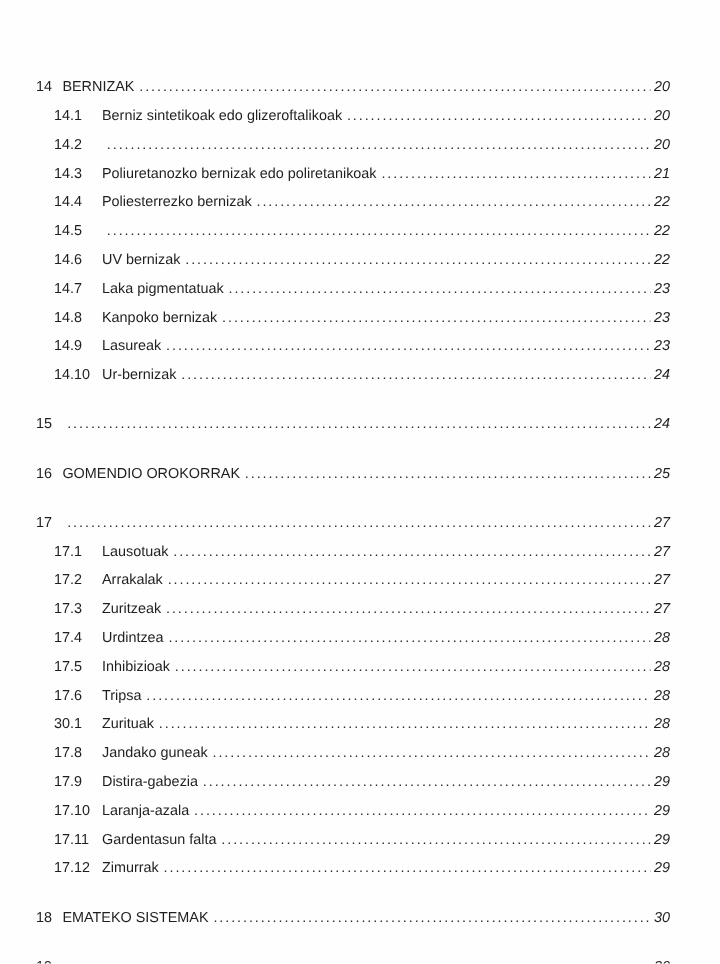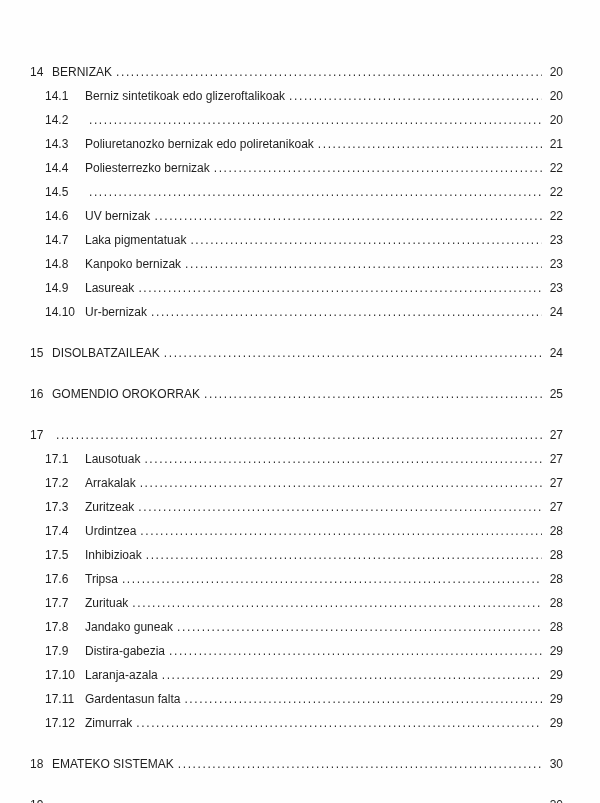--- a/index.html
+++ b/index.html
@@ -51,21 +51,22 @@
     margin: 0 3px 0 4px;
     color: #2b2b2b;
     letter-spacing: 1.6px;
   }
   .toc-row .leader::after {
     content: "......................................................................................................................................................................................................";
   }
   .toc-row .pagenum {
     flex: 0 0 auto;
     min-width: 18px;
-    text-align: right;
+    text-align: left;
+    font-style: italic;
   }
 </style>
 </head>
 <body>
 
 <div class="page">
   <div class="toc">
   <div class="toc-row level-1">
     <span class="num">14</span>
     <span class="label">BERNIZAK</span>
@@ -136,21 +137,20 @@
 
   <div class="toc-row level-2">
     <span class="num">14.10</span>
     <span class="label">Ur-bernizak</span>
     <span class="leader"></span>
     <span class="pagenum">24</span>
   </div>
 
   <div class="toc-row level-1">
     <span class="num">15</span>
-    <span class="label">DISOLBATZAILEAK</span>
     <span class="leader"></span>
     <span class="pagenum">24</span>
   </div>
 
   <div class="toc-row level-1">
     <span class="num">16</span>
     <span class="label">GOMENDIO OROKORRAK</span>
     <span class="leader"></span>
     <span class="pagenum">25</span>
   </div>
@@ -197,21 +197,21 @@
   </div>
 
   <div class="toc-row level-2">
     <span class="num">17.6</span>
     <span class="label">Tripsa</span>
     <span class="leader"></span>
     <span class="pagenum">28</span>
   </div>
 
   <div class="toc-row level-2">
-    <span class="num">17.7</span>
+    <span class="num">30.1</span>
     <span class="label">Zurituak</span>
     <span class="leader"></span>
     <span class="pagenum">28</span>
   </div>
 
   <div class="toc-row level-2">
     <span class="num">17.8</span>
     <span class="label">Jandako guneak</span>
     <span class="leader"></span>
     <span class="pagenum">28</span>

